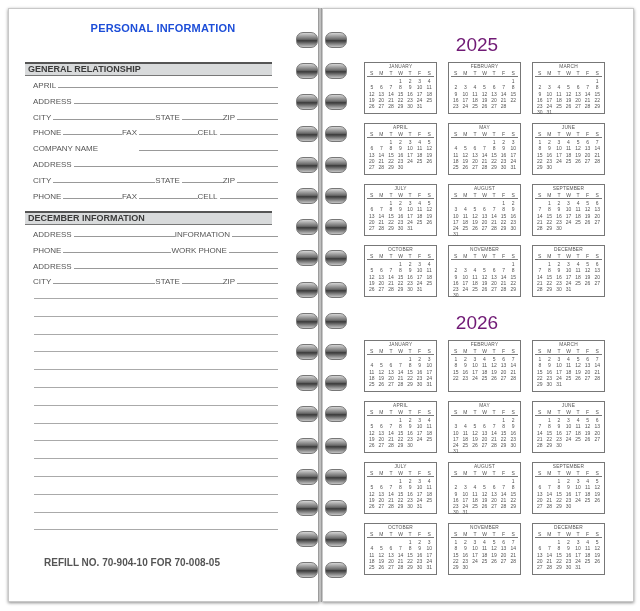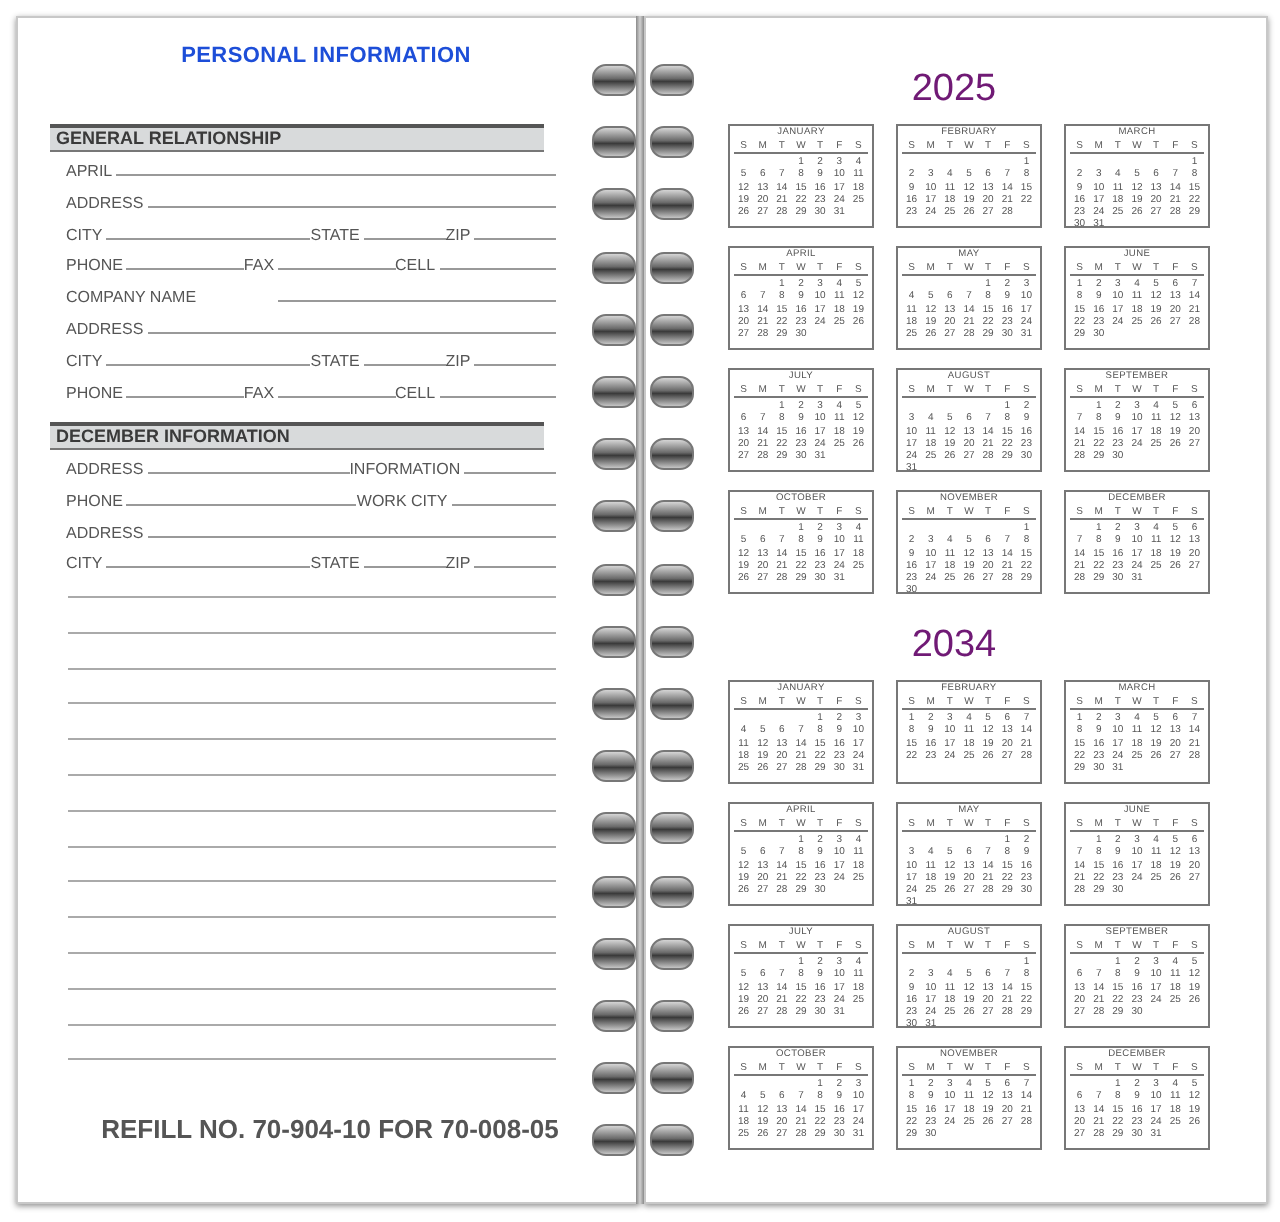--- a/index.html
+++ b/index.html
@@ -7,21 +7,21 @@
   .page{position:absolute;background:#fff;box-shadow:0 1px 3px rgba(0,0,0,.45);}
   .left{left:8px;top:8px;width:310px;height:592px;border:1px solid #c8c8c8;}
   .right{left:322px;top:8px;width:310px;height:592px;border:1px solid #c8c8c8;}
   .spine{position:absolute;left:318px;top:8px;width:4px;height:594px;background:linear-gradient(to right,#8a8a8a,#d0d0d0,#8a8a8a);}
   .title{position:absolute;left:0;width:310px;top:22px;text-align:center;font-size:11px;font-weight:bold;color:#1d4ed8;letter-spacing:.2px;}
   .sec{position:absolute;left:25px;width:244px;height:11px;background:#d8dadb;border-top:2px solid #555;border-bottom:1px solid #777;font-size:9px;font-weight:bold;color:#3a3a3a;line-height:11px;padding-left:3px;box-sizing:content-box;}
   .row{position:absolute;left:25px;width:245px;height:12px;display:flex;align-items:flex-end;font-size:8px;color:#555;}
   .row .lbl{white-space:nowrap;padding-right:2px;}
   .row .ln{flex:1;border-bottom:1px solid #999;height:1px;margin-bottom:2px;}
   .nline{position:absolute;left:34px;width:244px;border-top:1px solid #aaa;}
-  .refill{position:absolute;left:0;width:330px;top:557px;text-align:center;font-size:13px;font-weight:bold;color:#555;}
+  .refill{position:absolute;left:0;width:330px;top:557px;text-align:left;font-size:10px;font-weight:bold;color:#555;padding-left:44px;}
   .ring{position:absolute;left:296px;width:50px;height:16px;}
   .ring .c{position:absolute;top:0;width:20px;height:14px;border-radius:7px;background:linear-gradient(#d5d5d5,#6a6a6a 45%,#3a3a3a 55%,#c5c5c5);border:1px solid #777;}
   .ring .c.l{left:0}.ring .c.r{left:29px}
   .year{position:absolute;left:322px;width:310px;text-align:center;font-size:19px;color:#701a75;}
   .cal{position:absolute;width:73px;height:52px;border:1px solid #777;background:#fff;font-size:5px;color:#555;box-sizing:border-box;padding:1px 2px;}
   .cal .mn{text-align:center;font-size:4.8px;line-height:6px;letter-spacing:.2px;}
   .cal .dh,.cal .wk{display:grid;grid-template-columns:repeat(7,1fr);text-align:center;line-height:6.2px;}
   .cal .dh{border-bottom:1px solid #777;margin-bottom:1px;}
 </style>
 </head>
@@ -87,21 +87,21 @@
 <div id="emg">
     <div class="row" style="top: 227px; left: 33px;">
       <span class="lbl">ADDRESS</span>
       <span class="ln" style="flex: 2.2 1 0%;"></span>
       <span class="lbl">INFORMATION</span>
       <span class="ln" style="flex: 1 1 0%;"></span>
     </div>
     <div class="row" style="top: 242.8px; left: 33px;">
       <span class="lbl">PHONE</span>
       <span class="ln" style="flex: 2.2 1 0%;"></span>
-      <span class="lbl">WORK CITY</span>
+      <span class="lbl">WORK PHONE</span>
       <span class="ln" style="flex: 1 1 0%;"></span>
     </div>
     <div class="row" style="top: 258.6px; left: 33px;">
       <span class="lbl">ADDRESS</span>
       <span class="ln" style="flex: 1 1 0%;"></span>
     </div>
     <div class="row" style="top: 274.4px; left: 33px;">
       <span class="lbl">CITY</span>
       <span class="ln" style="flex: 3 1 0%;"></span>
       <span class="lbl">STATE</span>
@@ -769,21 +769,21 @@
         <span>24</span>
         <span>25</span>
         <span>26</span>
         <span>27</span>
         <span>28</span>
         <span>29</span>
         <span>30</span>
         <span>31</span>
       </div>
     </div>
-    <div class="year" style="top: 312px;">2034</div>
+    <div class="year" style="top: 312px;">2026</div>
     <div class="cal" style="left: 364px; top: 340px;">
       <div class="mn">JANUARY</div>
       <div class="dh">
         <span>S</span>
         <span>M</span>
         <span>T</span>
         <span>W</span>
         <span>T</span>
         <span>F</span>
         <span>S</span>

